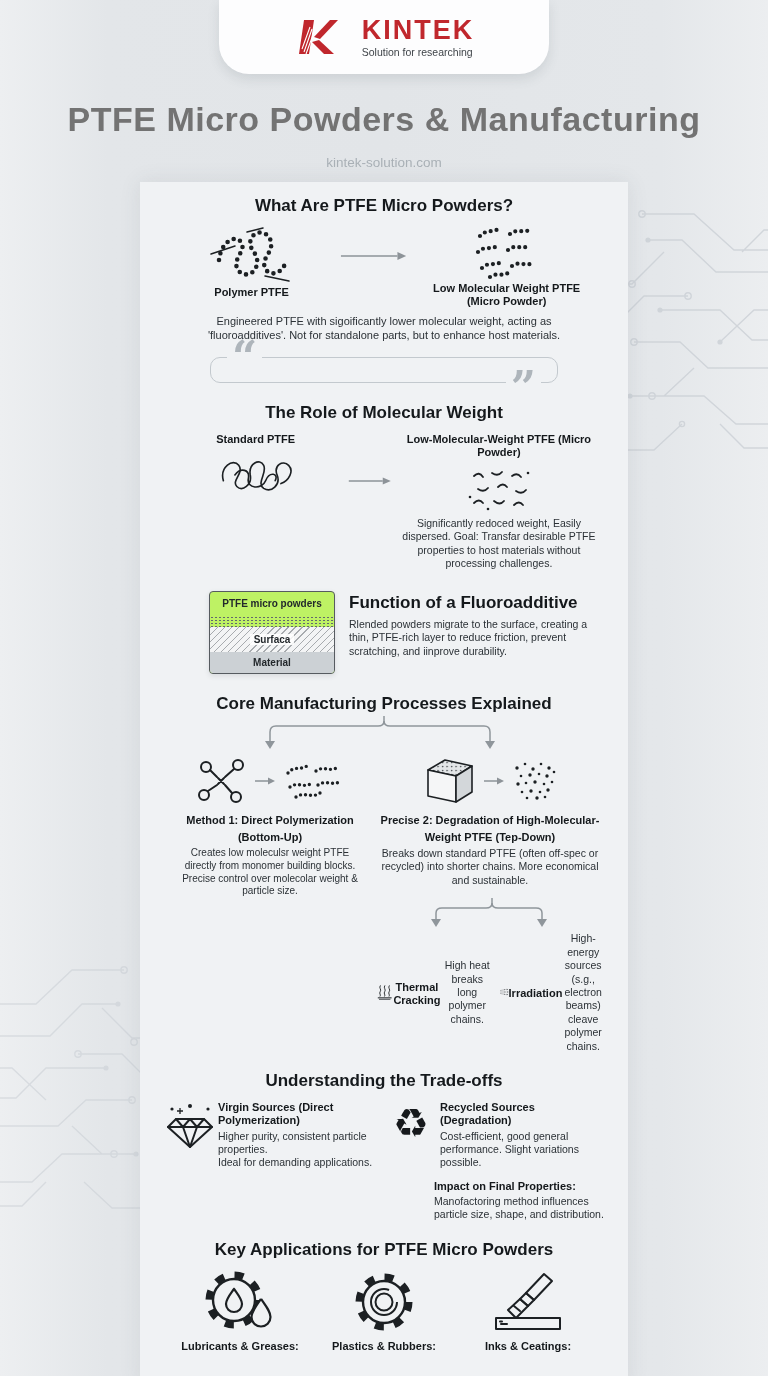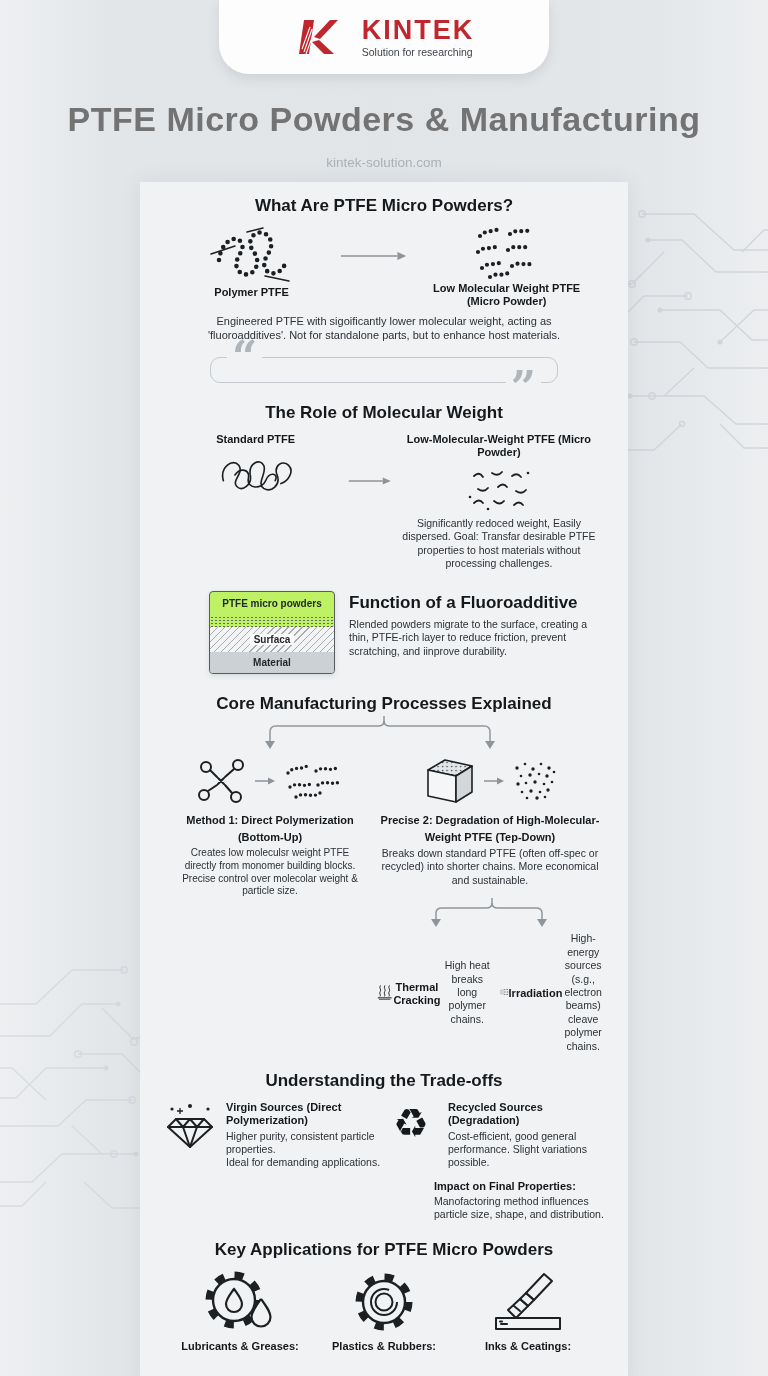--- a/index.html
+++ b/index.html
@@ -79,21 +79,21 @@
   .method-col .bold-label{margin-top:4px;}
   .sub-branch{width:228px;margin-left:212px;display:flex;flex-direction:column;align-items:center;}
   .sub-row{display:flex;justify-content:center;gap:6px;}
   .sub-col{display:flex;flex-direction:row;align-items:center;text-align:center;}
   .sub-col.t{width:118px;} .sub-col.i{width:104px;}
   .sub-col .bold-label{margin-top:4px;}
 
   
   .trade-heading{margin-top:18px;}
   .trade-row{display:flex;margin-top:10px;}
-  .trade-item{display:flex;gap:12px;align-items:flex-start;}
+  .trade-item{display:flex;gap:4px;align-items:flex-start;}
   .trade-item.left{width:222px;flex:none;}
   .trade-item.right{flex:1;}
   .trade-icon{flex:none;width:50px;text-align:center;}
   .trade-text .bold-label{margin-bottom:2px;}
   .trade-text .body-text{font-size:10.5px;}
   .impact-block{margin:10px 0 0 270px;width:180px;}
   .impact-block .bold-label{margin-bottom:2px;}
   .recycle-glyph{font-family:"DejaVu Sans",sans-serif;font-size:40px;line-height:44px;color:#16191c;}
 
   

